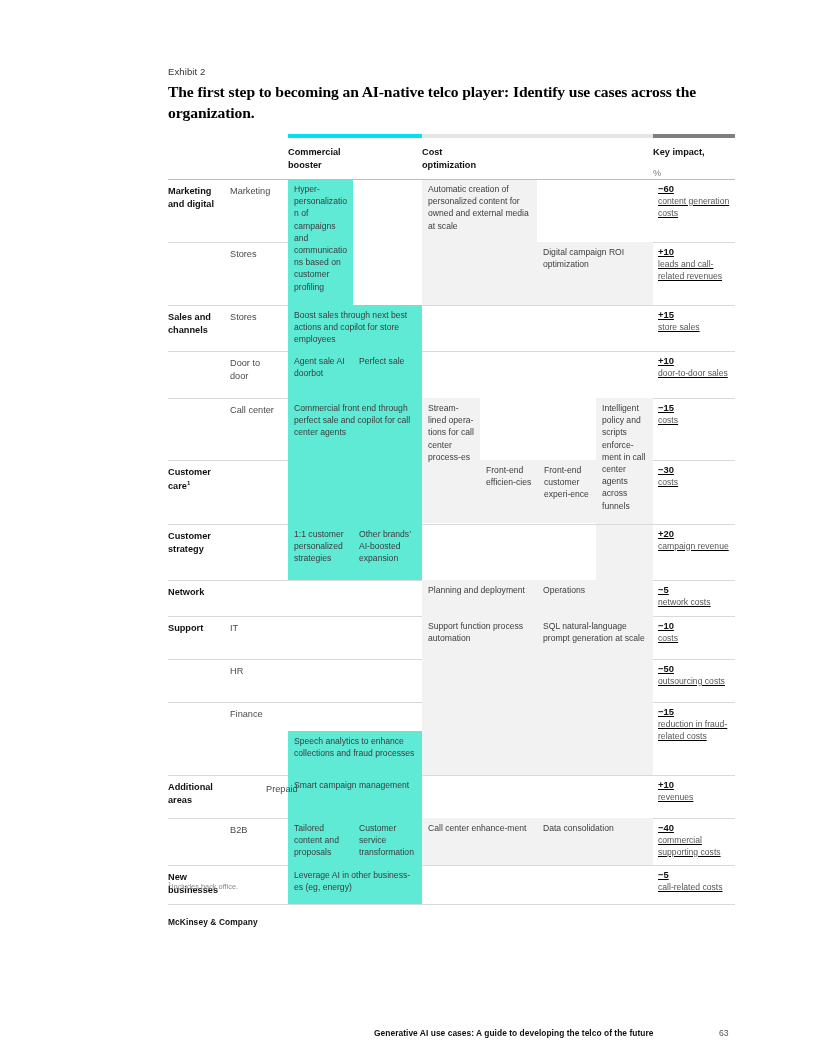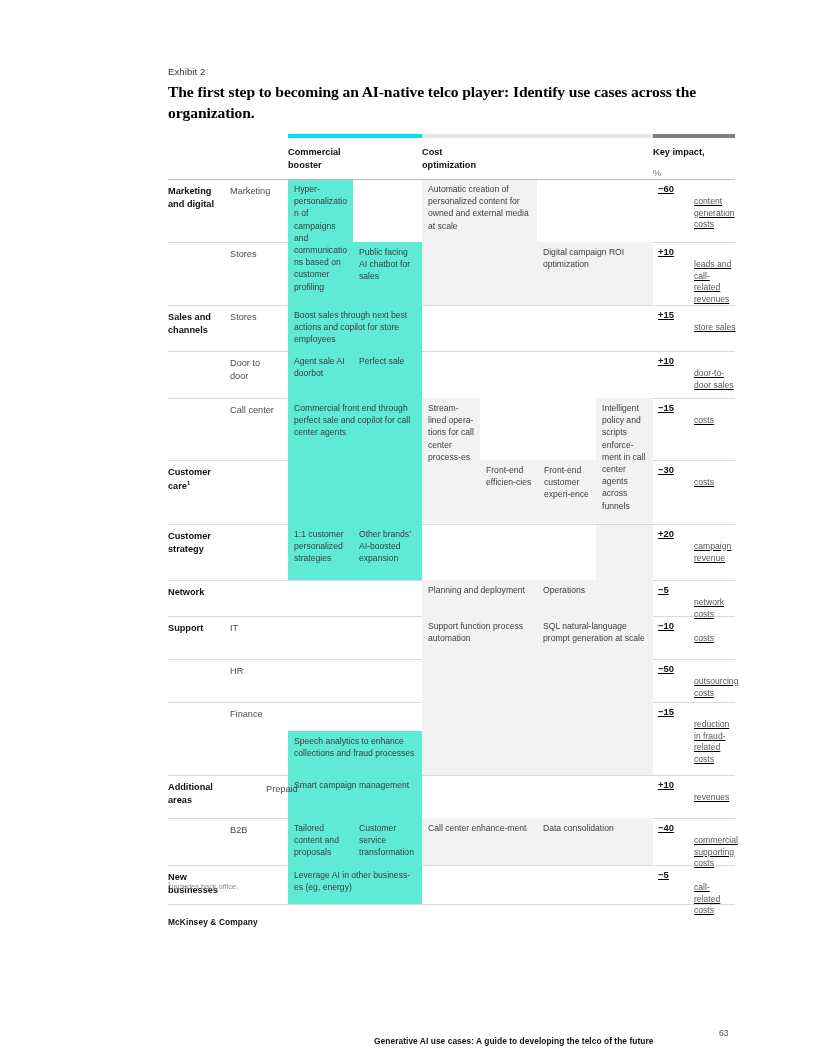--- a/index.html
+++ b/index.html
@@ -56,29 +56,29 @@
   .rule{position:absolute;height:1px;background:#d9d9d9;}
   .rule.dark{background:#bdbdbd;}
 
   
   .cat{position:absolute;left:0;width:62px;font-size:9.2px;font-weight:bold;color:#111111;line-height:1.38;}
   .sub{position:absolute;left:62px;width:58px;font-size:9.2px;color:#4a4a4a;line-height:1.38;}
 
   
   .kpi{position:absolute;left:490px;width:78px;text-decoration:underline;}
   .kpi .v{font-size:9.4px;font-weight:bold;color:#111111;display:block;line-height:1.35;}
-  .kpi .d{font-size:8.6px;color:#555555;display:block;line-height:1.38;margin-left:36px;}
+  .kpi .d{font-size:8.6px;color:#555555;display:block;line-height:1.38;}
 
   
   .footnote{position:absolute;left:168px;top:881px;font-size:7.4px;color:#8a8a8a;}
   .footnote sup{font-size:6px;vertical-align:super;}
   .source{position:absolute;left:168px;top:917px;font-size:8.4px;font-weight:bold;color:#111111;letter-spacing:.1px;}
 
   
-  .pg-title{position:absolute;left:374px;top:1028px;font-size:8.4px;font-weight:bold;color:#111111;letter-spacing:.05px;margin-top:8px;}
+  .pg-title{position:absolute;left:374px;top:1028px;font-size:8.4px;font-weight:bold;color:#111111;letter-spacing:.05px;}
   .pg-num{position:absolute;left:719px;top:1028px;font-size:8.6px;color:#555555;}
 </style>
 </head>
 <body>
 
 <div class="page">
 
   <div class="exhibit-label">Exhibit 2</div>
   <div class="exhibit-title">The first step to becoming an AI-native telco player: Identify use cases across the organization.</div>
 
@@ -138,23 +138,20 @@
 
       <div class="cell grey" style="left:369px;top:639px;width:116px;height:47px;">
         <div class="txt">Data consolidation</div>
       </div>
       <div class="cell grey" style="left:254px;top:639px;width:115px;height:47px;">
         <div class="txt">Call center enhance-ment</div>
       </div>
 
       <div class="cell cyan" style="left:120px;top:0px;width:65px;height:126px;">
         <div class="txt">Hyper-personalization of campaigns and communications based on customer profiling</div>
-      </div>
-      <div class="cell cyan" style="left:185px;top:63px;width:69px;height:63px;">
-        <div class="txt">Public facing AI chatbot for sales</div>
       </div>
 
       <div class="cell cyan" style="left:120px;top:126px;width:134px;height:46px;">
         <div class="txt">Boost sales through next best actions and copilot for store employees</div>
       </div>
 
       <div class="cell cyan" style="left:120px;top:172px;width:65px;height:47px;">
         <div class="txt">Agent sale AI doorbot</div>
       </div>
       <div class="cell cyan" style="left:185px;top:172px;width:69px;height:47px;">

